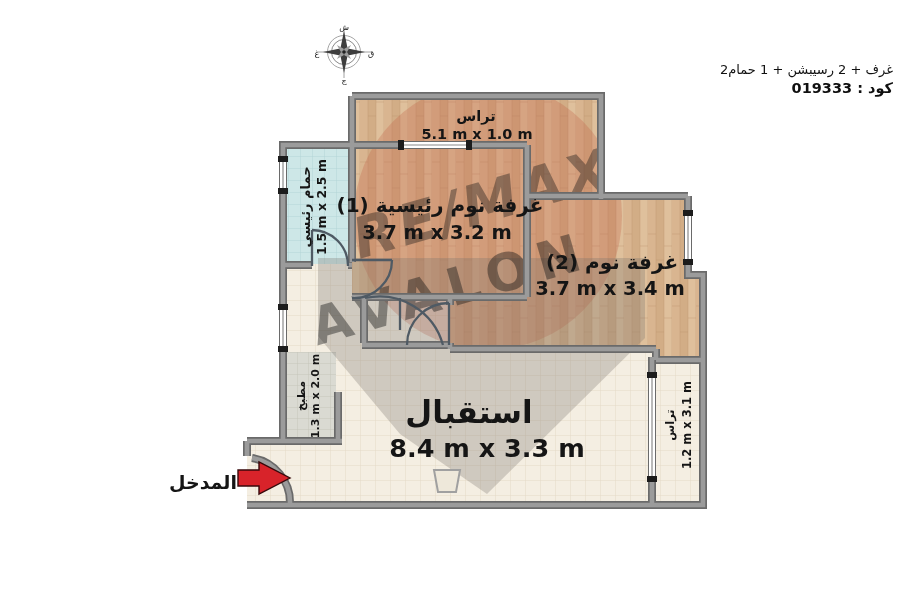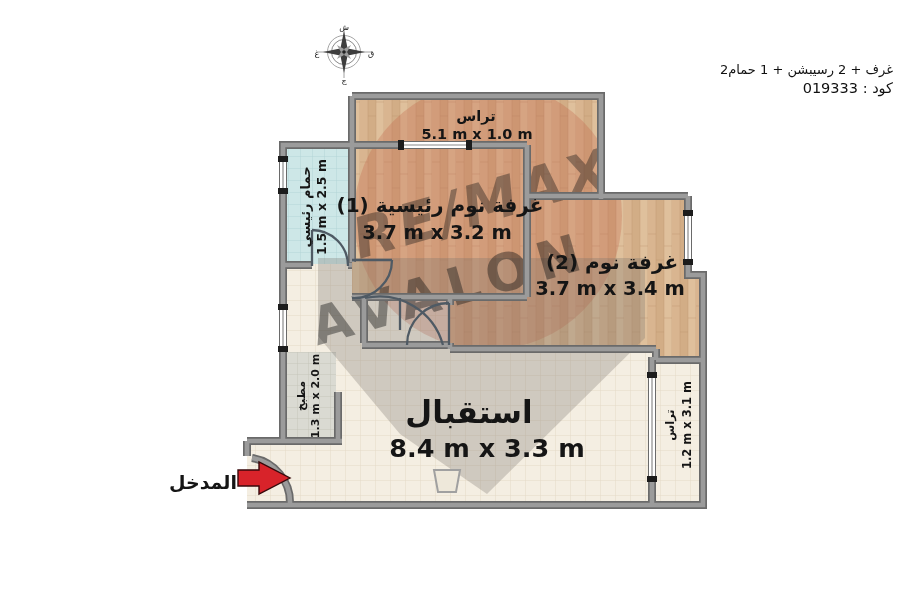--- a/index.html
+++ b/index.html
@@ -1,21 +1,21 @@
 <!DOCTYPE html>
 <html><head>
 <meta charset="utf-8">
 <style>
   html,body{margin:0;padding:0;background:#ffffff;}
   .stage{position:relative;width:900px;height:600px;background:#ffffff;overflow:hidden;
          font-family:"DejaVu Sans",sans-serif;}
   .hdr{position:absolute;color:#101010;white-space:nowrap;}
   .hdr.title{top:33px;right:7px;font-size:21px;font-weight:bold;}
   .hdr.subtitle{top:62px;right:7px;font-size:13px;font-weight:500;}
-  .hdr.code{top:80px;right:7px;font-size:14.5px;font-weight:400;}
+  .hdr.code{top:80px;right:7px;font-size:14.5px;font-weight:700;}
   svg{position:absolute;left:0;top:0;}
   text{font-family:"DejaVu Sans",sans-serif;fill:#151515;}
   .room-name,.room-dims{font-weight:bold;}
   .wm{pointer-events:none;}
 </style>
 </head>
 <body>
 
 <div class="stage">
 

